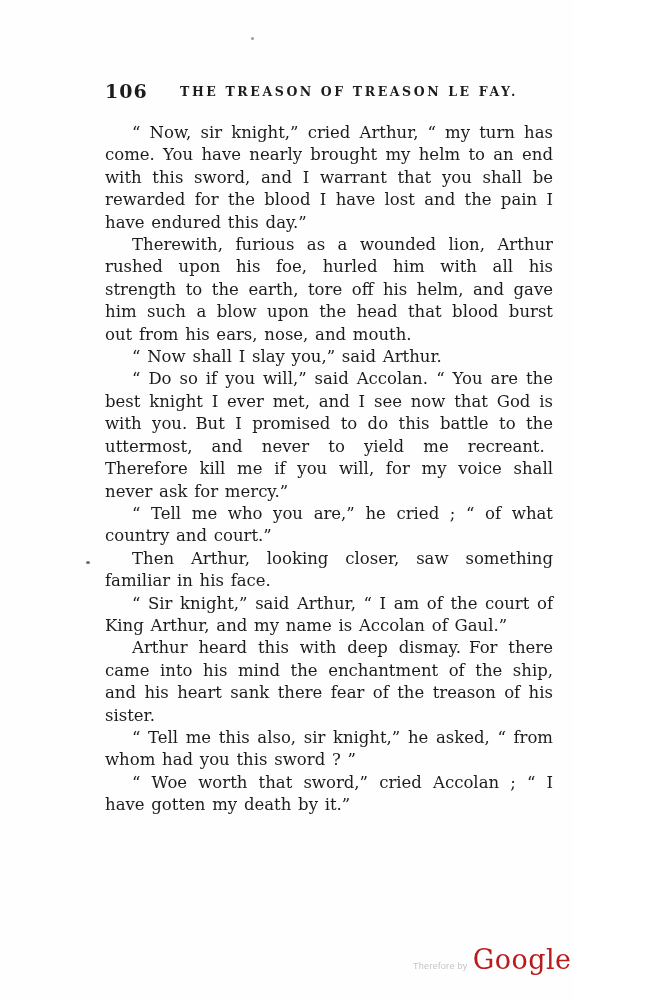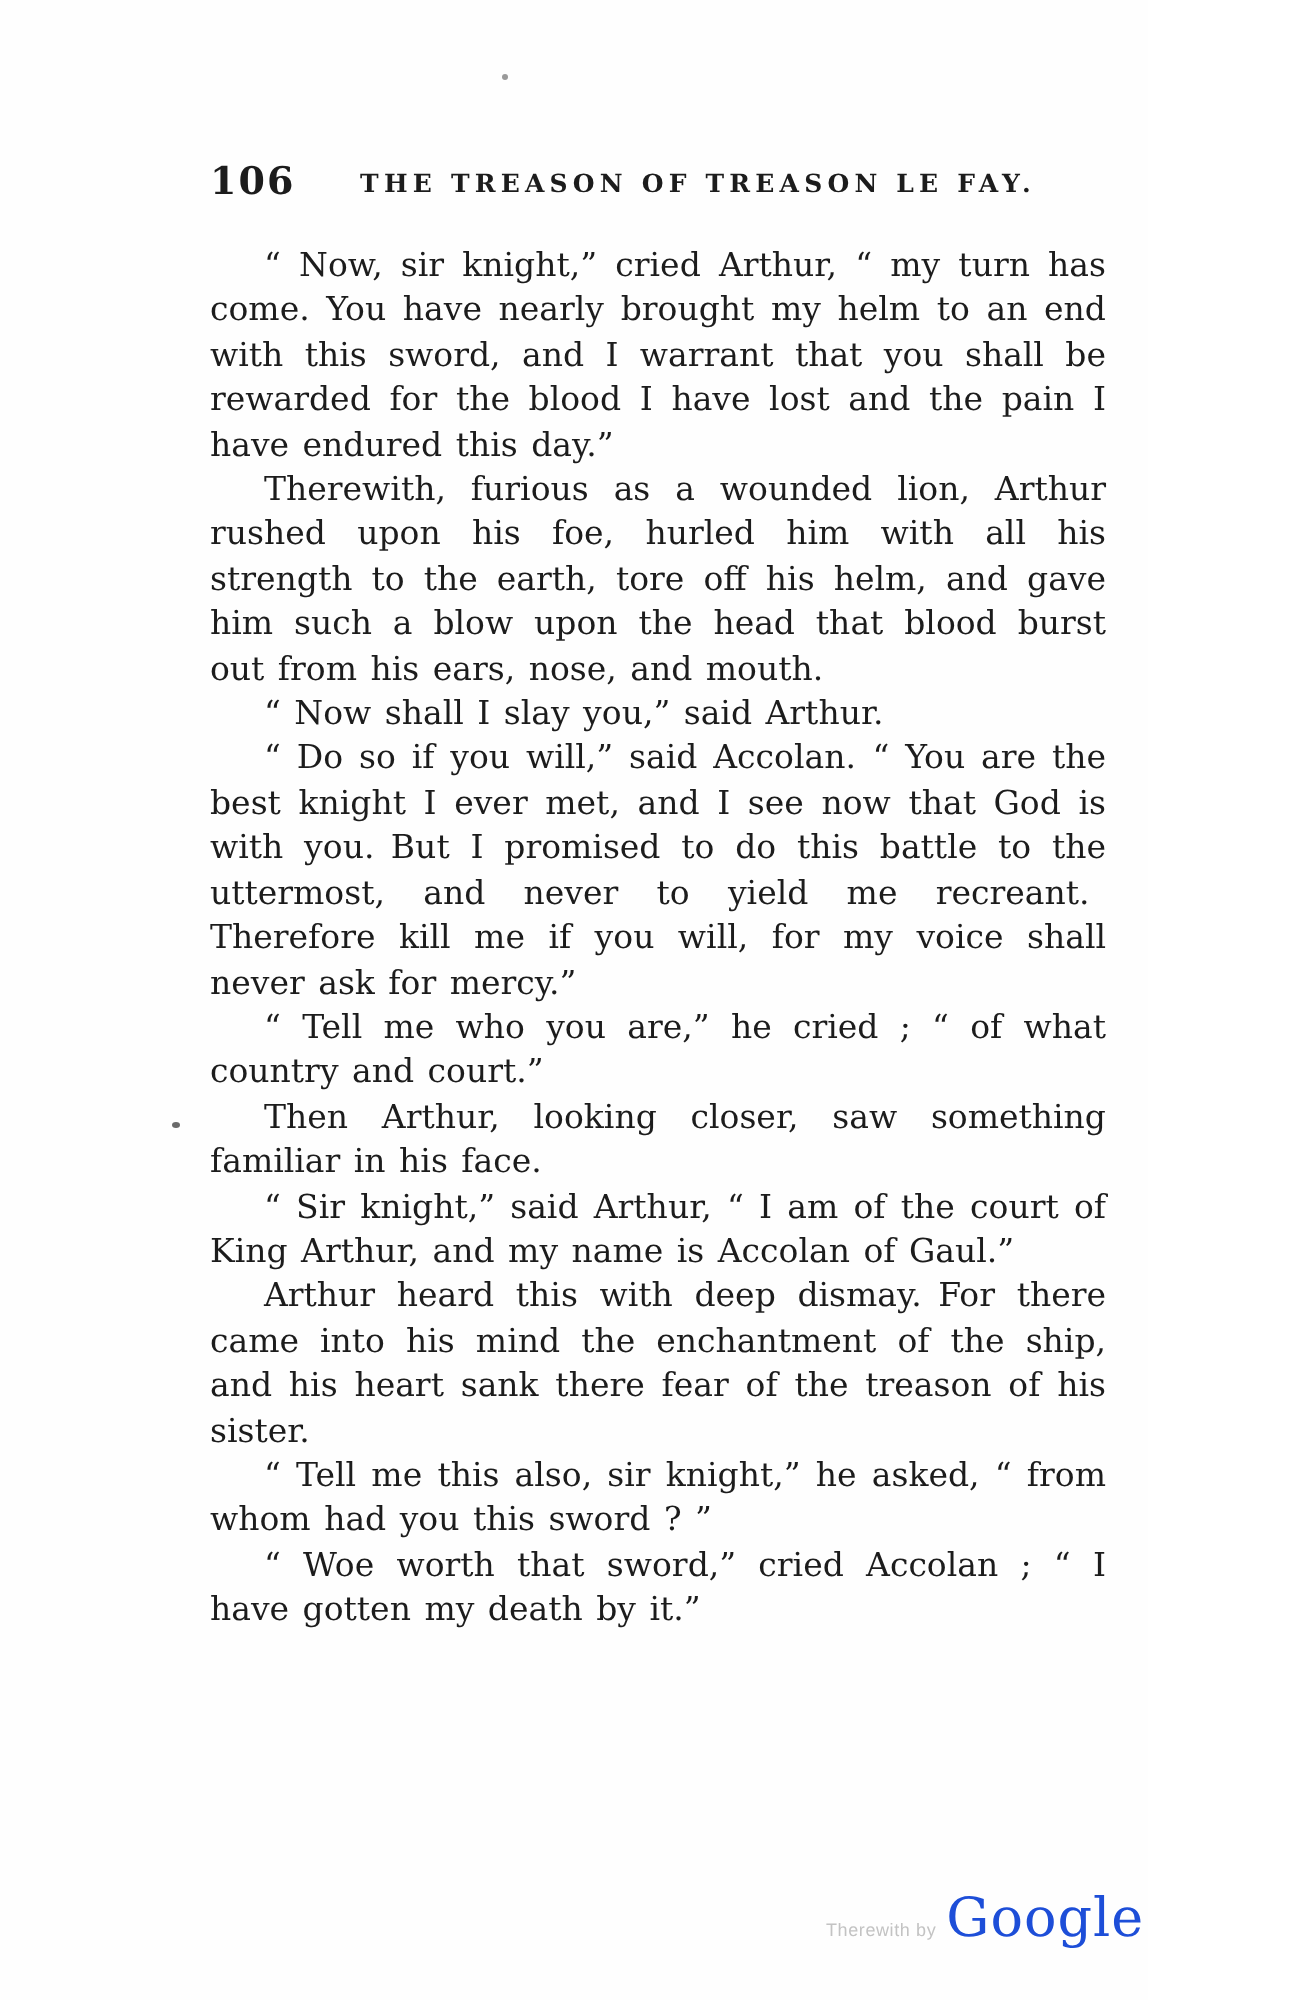--- a/index.html
+++ b/index.html
@@ -105,21 +105,21 @@
   .wm-prefix {
     font-family: "Liberation Sans", sans-serif;
     font-size: 9px;
     color: #c3c3c3;
     letter-spacing: 0.3px;
     white-space: nowrap;
   }
   .wm-logo {
     font-family: "DejaVu Serif", serif;
     font-size: 27px;
-    color: #1d4ed8;
+    color: #b91c1c;
     letter-spacing: 0.5px;
     line-height: 1;
   }
 </style>
 </head>
 <body>
 
 <div class="page">
 
   <div class="scanline-topright"></div>
@@ -143,17 +143,17 @@
     <p>“ Woe worth that sword,” cried Accolan ; “ I have gotten my death by it.”</p>
   </div>
 
   <div class="speck-leftmargin"></div>
   <div class="inkdot-right"></div>
   <div class="inkblob-right"></div>
   <div class="graydash-bottomright"></div>
   <div class="graydot-bottomright"></div>
 
   <div class="watermark">
-    <span class="wm-prefix">Therewith by</span>
+    <span class="wm-prefix">Therefore by</span>
     <span class="wm-logo">Google</span>
   </div>
 
 </div>
 
 </body></html>

